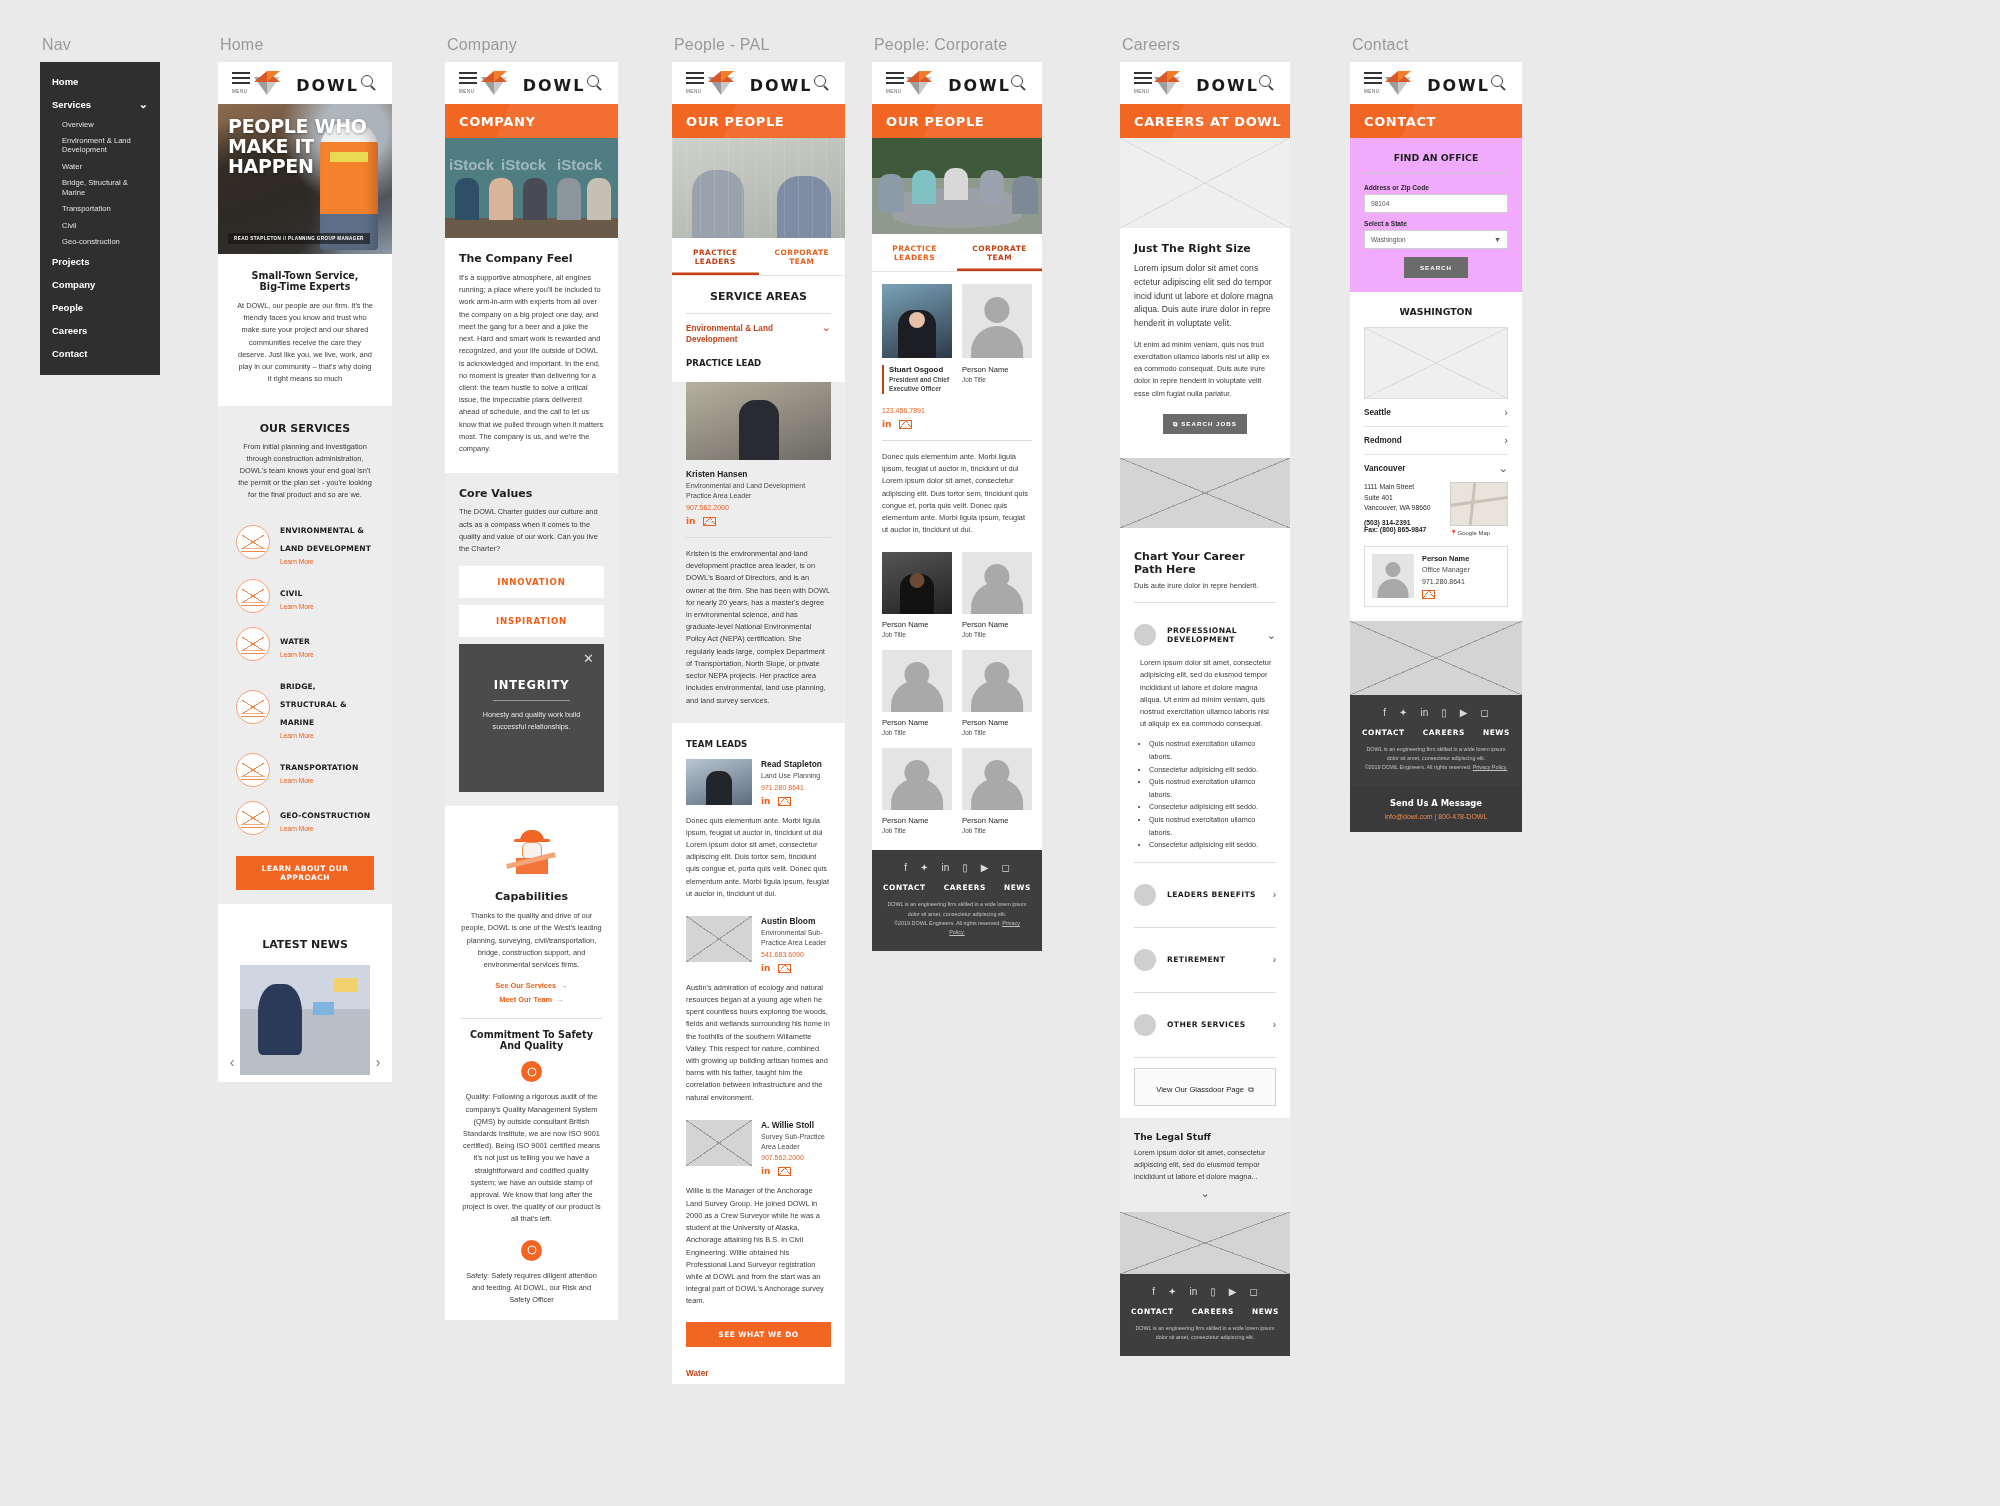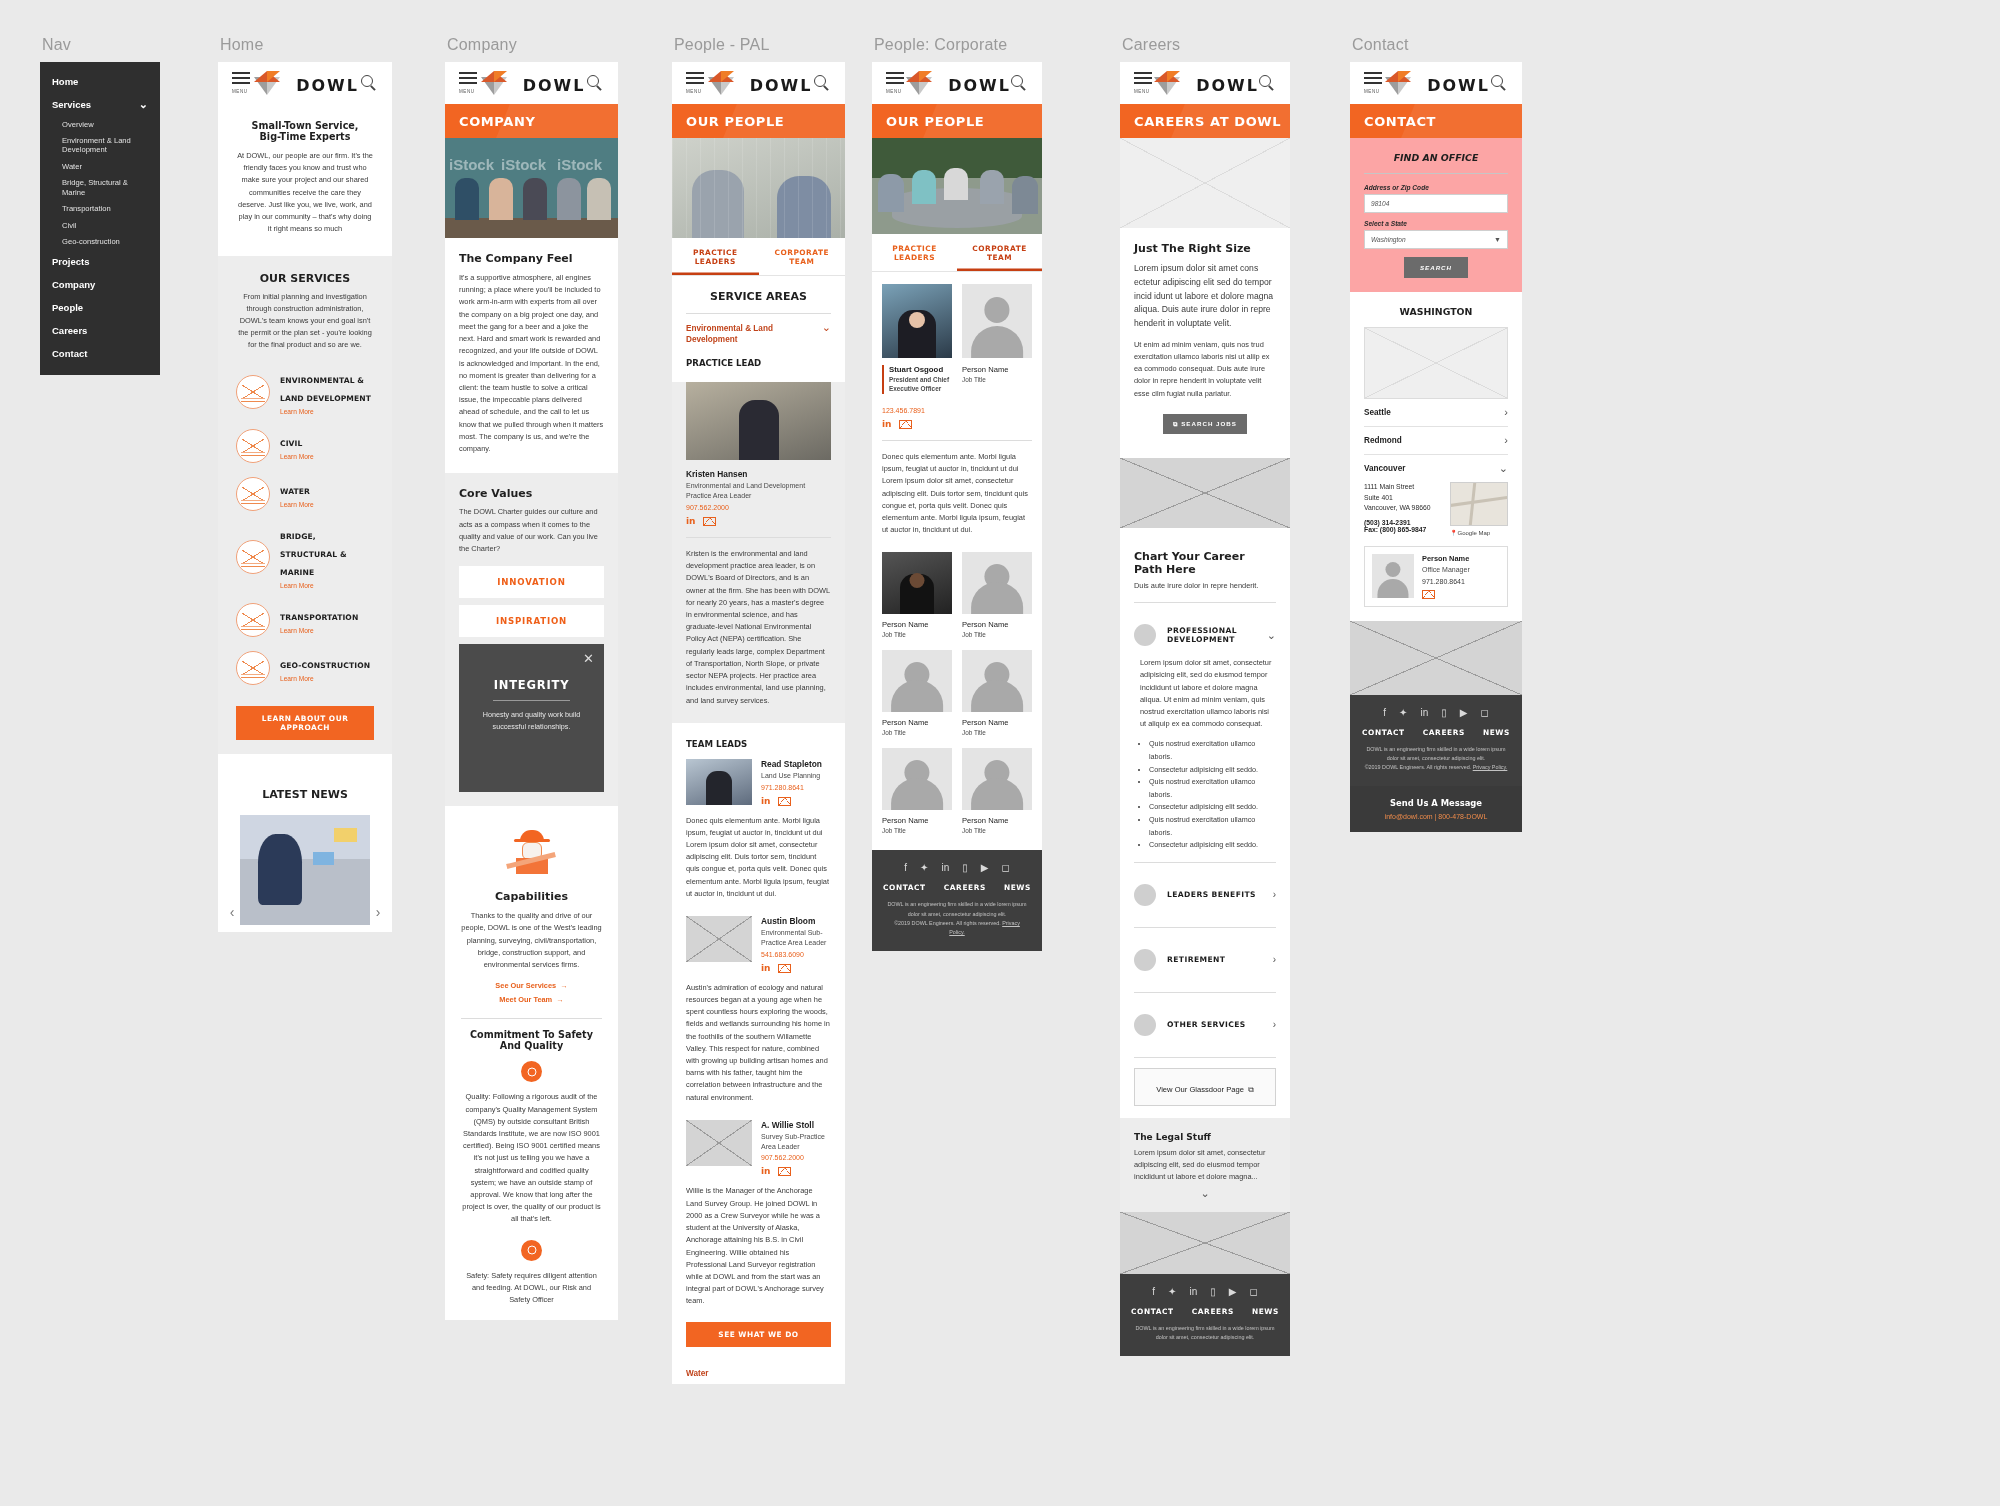--- a/index.html
+++ b/index.html
@@ -253,20 +253,26 @@
               <span class="l tri-tr"></span>
           </span>
           <span class="logo-text">DOWL</span>
         </div>
         <div class="srch">
             <span class="c"></span>
             <span class="h"></span>
           </div>
       </div>
 
+      <div class="hero">
+        <div class="sky"></div>
+        <div class="vest"></div>
+        <h1>PEOPLE WHO MAKE IT HAPPEN</h1>
+        <div class="cap">READ STAPLETON  //  PLANNING GROUP MANAGER</div>
+      </div>
 
       <div class="pad ctr" style="padding:16px 18px 20px;">
         <h3 class="sec" style="font-size:9.6px;">Small-Town Service,</h3>
         <h3 class="sec" style="font-size:9.6px; margin-bottom:8px;">Big-Time Experts</h3>
         <p class="body">At DOWL, our people are our firm. It's the friendly faces you know and trust who make sure your project and our shared communities receive the care they deserve. Just like you, we live, work, and play in our community – that's why doing it right means so much</p>
       </div>
 
       <div style="background:#ededed; padding:16px 18px 14px;">
         <h3 class="sec ctr" style="margin-bottom:6px;">OUR SERVICES</h3>
         <p class="body ctr" style="margin-bottom:10px;">From initial planning and investigation through construction administration, DOWL's team knows your end goal isn't the permit or the plan set - you're looking for the final product and so are we.</p>
@@ -851,21 +857,21 @@
         <div class="srch">
             <span class="c"></span>
             <span class="h"></span>
           </div>
       </div>
 
       <div class="banner">
         <h2>CONTACT</h2>
       </div>
 
-      <div style="background:#fca5a5;padding:14px;font-style:italic;">
+      <div style="background:#f0abfc;padding:14px;">
         <h3 class="sec ctr" style="font-size:9.4px;">FIND AN OFFICE</h3>
         <div class="rule" style="background:#c6c6c6;"></div>
         <div class="form-lbl">Address or Zip Code</div>
         <div class="field">
           <span>98104</span>
         </div>
         <div class="form-lbl">Select a State</div>
         <div class="field">
           <span>Washington</span>
           <span style="font-size:7px;">▼</span>

